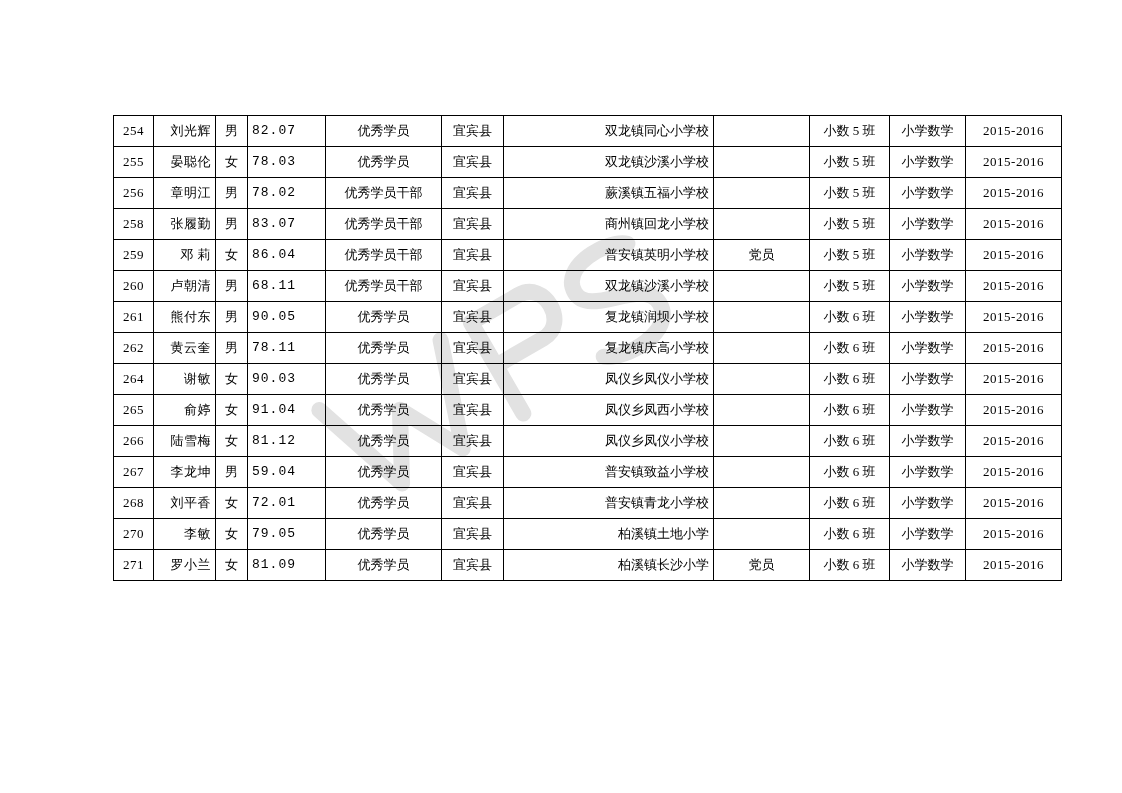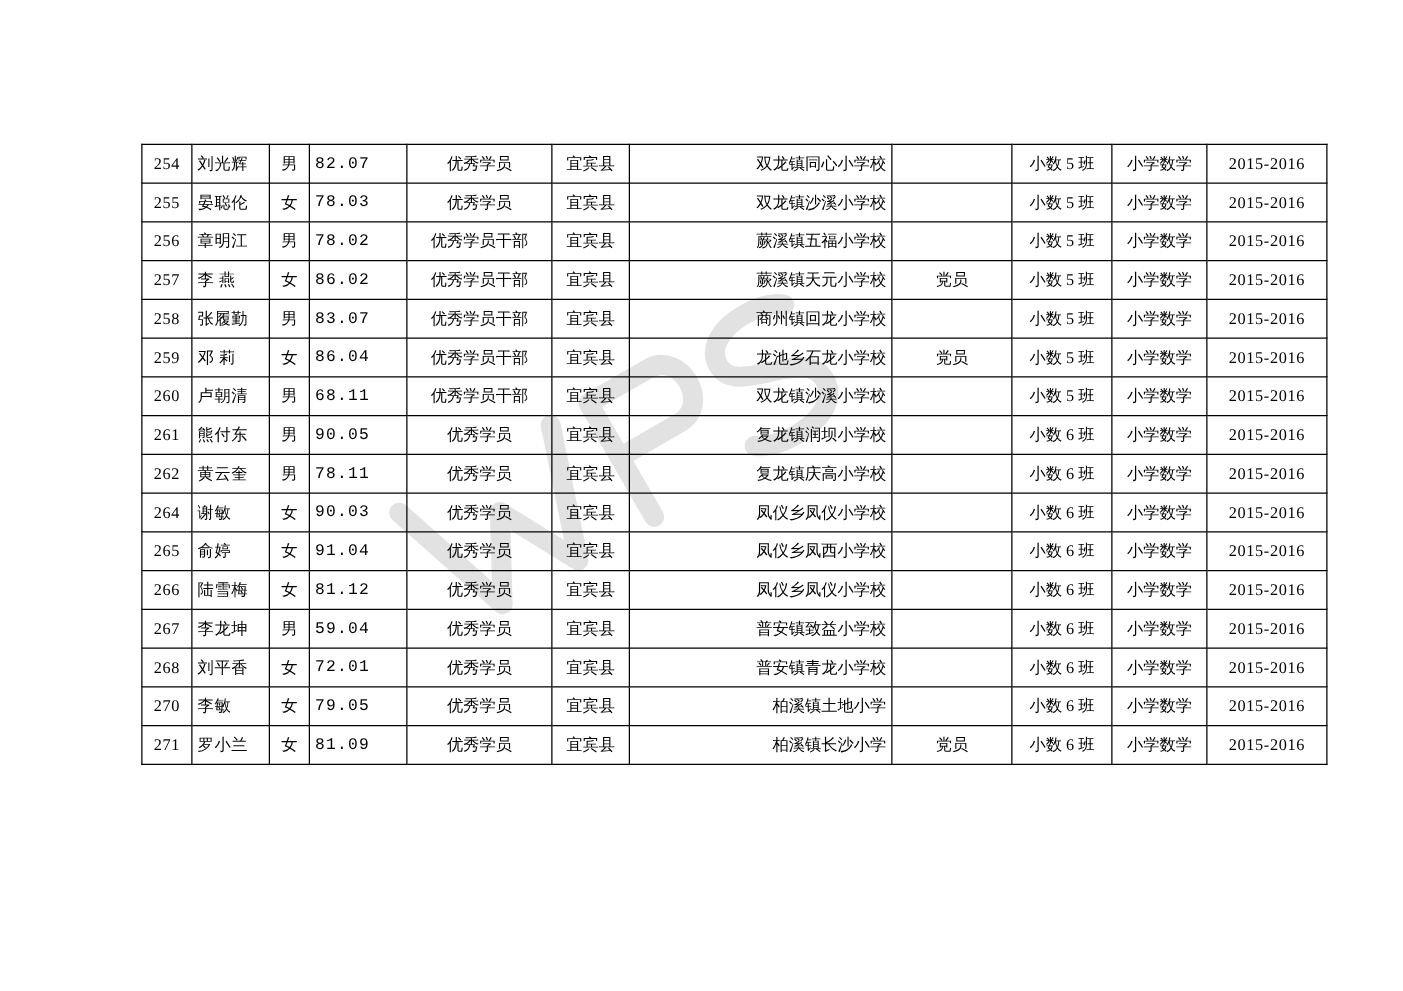--- a/index.html
+++ b/index.html
@@ -88,21 +88,21 @@
   }
 
   .score {
     text-align: left;
     padding-left: 12px;
     letter-spacing: 1px;
     font-family: Liberation Mono, monospace;
   }
 
   .name-cell {
-    text-align: left;
+    text-align: right;
     letter-spacing: 0.5px;
   }
 </style>
 </head>
 <body>
 
 <div class="page">
 
   <div class="watermark">
     <svg width="520" height="290" viewBox="0 0 520 290" xmlns="http://www.w3.org/2000/svg">
@@ -163,53 +163,40 @@
           <td class="score mono-num">78.02</td>
           <td class="ta-center">优秀学员干部</td>
           <td class="ta-center">宜宾县</td>
           <td class="ta-left">蕨溪镇五福小学校</td>
           <td class="ta-center"></td>
           <td class="ta-center">小数 5 班</td>
           <td class="ta-center">小学数学</td>
           <td class="ta-center mono-num">2015-2016</td>
         </tr>
         <tr>
-          <td class="ta-center mono-num">257</td>
-          <td class="name-cell">李 燕</td>
-          <td class="ta-center">女</td>
-          <td class="score mono-num">86.02</td>
-          <td class="ta-center">优秀学员干部</td>
-          <td class="ta-center">宜宾县</td>
-          <td class="ta-left">蕨溪镇天元小学校</td>
-          <td class="ta-center">党员</td>
-          <td class="ta-center">小数 5 班</td>
-          <td class="ta-center">小学数学</td>
-          <td class="ta-center mono-num">2015-2016</td>
-        </tr>
-        <tr>
           <td class="ta-center mono-num">258</td>
           <td class="name-cell">张履勤</td>
           <td class="ta-center">男</td>
           <td class="score mono-num">83.07</td>
           <td class="ta-center">优秀学员干部</td>
           <td class="ta-center">宜宾县</td>
           <td class="ta-left">商州镇回龙小学校</td>
           <td class="ta-center"></td>
           <td class="ta-center">小数 5 班</td>
           <td class="ta-center">小学数学</td>
           <td class="ta-center mono-num">2015-2016</td>
         </tr>
         <tr>
           <td class="ta-center mono-num">259</td>
           <td class="name-cell">邓 莉</td>
           <td class="ta-center">女</td>
           <td class="score mono-num">86.04</td>
           <td class="ta-center">优秀学员干部</td>
           <td class="ta-center">宜宾县</td>
-          <td class="ta-left">龙池乡石龙小学校</td>
+          <td class="ta-left">普安镇英明小学校</td>
           <td class="ta-center">党员</td>
           <td class="ta-center">小数 5 班</td>
           <td class="ta-center">小学数学</td>
           <td class="ta-center mono-num">2015-2016</td>
         </tr>
         <tr>
           <td class="ta-center mono-num">260</td>
           <td class="name-cell">卢朝清</td>
           <td class="ta-center">男</td>
           <td class="score mono-num">68.11</td>

